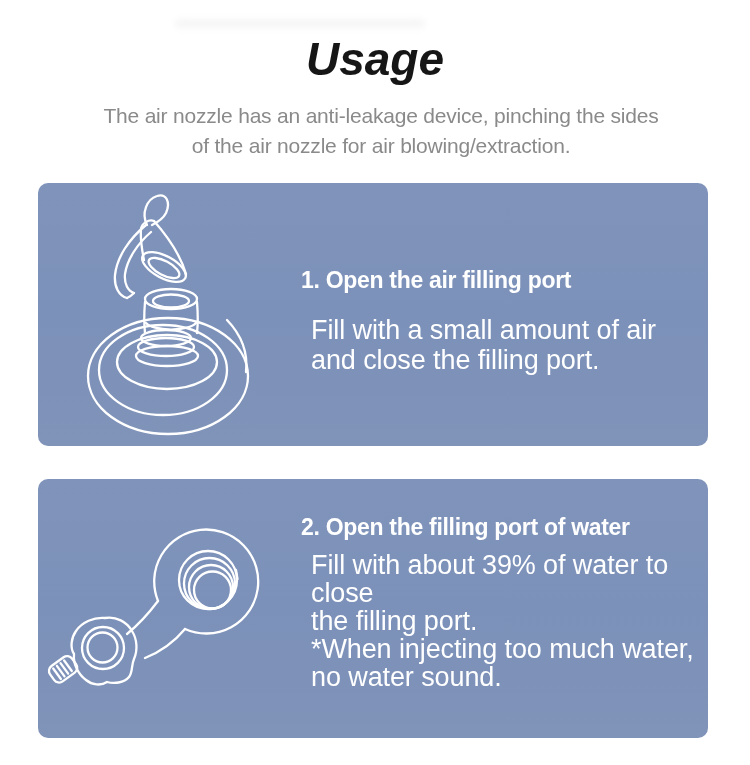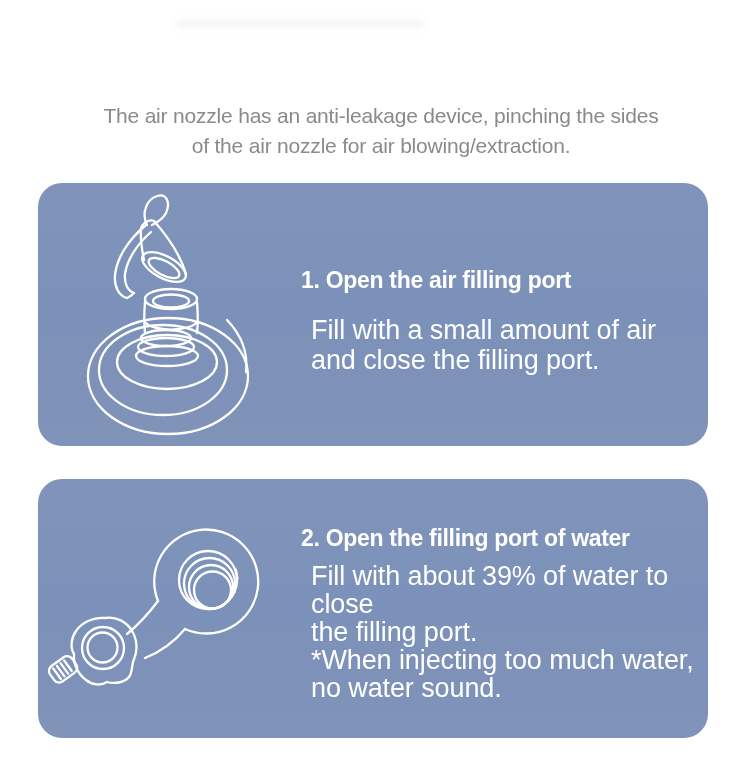--- a/index.html
+++ b/index.html
@@ -17,36 +17,36 @@
     text-align:center;font-size:46px;line-height:1.1;
     font-weight:bold;font-style:italic;color:var(--title-text,#161616);
   }
   .subtitle{
     position:absolute;top:101px;left:0;width:750px;margin:0;
     text-align:center;font-size:21px;line-height:30px;
     color:var(--subtitle-text,#8a8a8a);letter-spacing:-0.2px;
   }
   .subtitle span{display:block;padding-left:12px;}
   .card{
-    position:absolute;left:38px;width:670px;border-radius:24px;
+    position:absolute;left:38px;width:670px;border-radius:10px;
     background:linear-gradient(180deg,
       var(--card-bg-top,#8094bb) 0%,
       var(--card-bg,#7c91b9) 50%,
       var(--card-bg-bottom,#8093b9) 100%);
   }
   .card1{top:183px;height:263px;}
   .card2{top:479px;height:259px;}
   .illus{position:absolute;}
   .illus1{left:7px;top:-3px;width:250px;height:280px;}
   .illus2{left:2px;top:21px;width:250px;height:220px;}
   .illus *{fill:none;stroke:var(--line-art,#ffffff);stroke-width:2.3;
     stroke-linecap:round;stroke-linejoin:round;}
   .card-text{position:absolute;left:263px;}
   .card1 .card-text{top:82px;}
-  .card2 .card-text{top:44px;}
+  .card2 .card-text{top:33px;}
   .step-heading{
     margin:0;font-size:23px;font-weight:bold;line-height:30px;
     color:var(--card-text,#ffffff);letter-spacing:-0.3px;
   }
   .step-body{
     margin:10px;font-size:27px;color:var(--card-text,#ffffff);
     white-space:pre-line;letter-spacing:-0.1px;
   }
   .card1 .step-body{margin-top:20px;line-height:30px;}
   .card2 .step-body{margin-top:9px;line-height:28px;}
@@ -56,20 +56,21 @@
     color:var(--card-text,#ffffff);letter-spacing:-0.1px;
   }
 </style>
 </head>
 <body>
 
 <div class="page">
 
   <div class="top-artifact"></div>
 
+  <h1 class="title">Usage</h1>
 
   <p class="subtitle">
     <span>The air nozzle has an anti-leakage device, pinching the sides</span>
     <span>of the air nozzle for air blowing/extraction.</span>
   </p>
 
   <section class="card card1">
     <svg class="illus illus1" viewBox="0 0 250 280" xmlns="http://www.w3.org/2000/svg">
       <g>
         <ellipse cx="123" cy="196" rx="80" ry="58"></ellipse>

